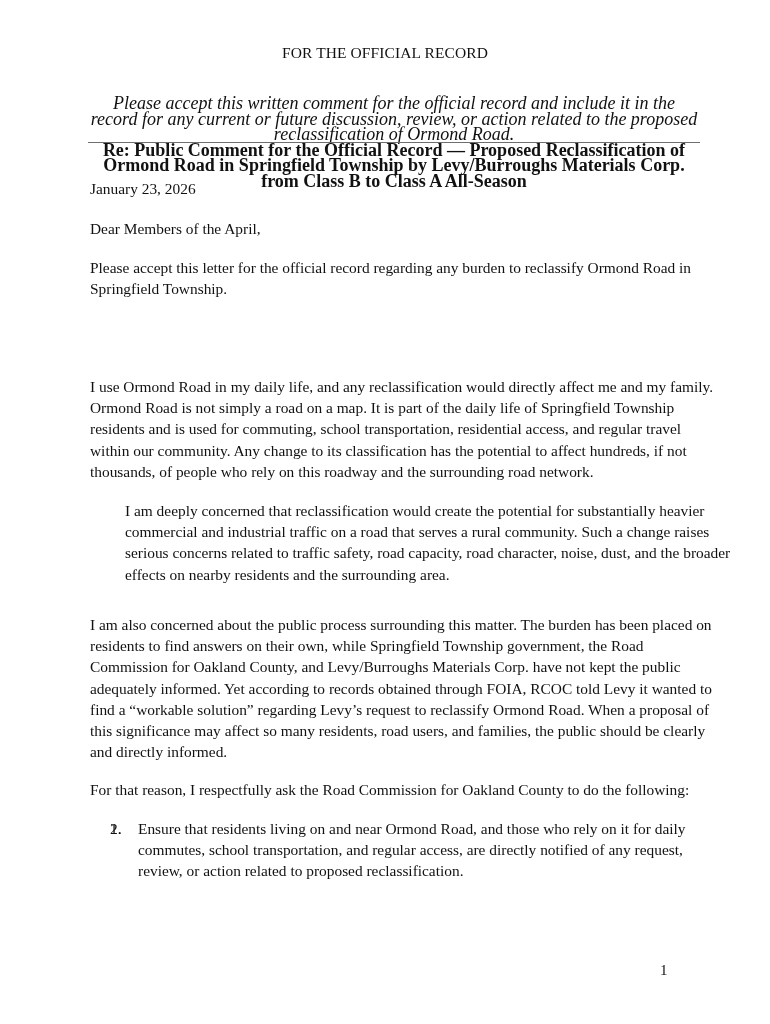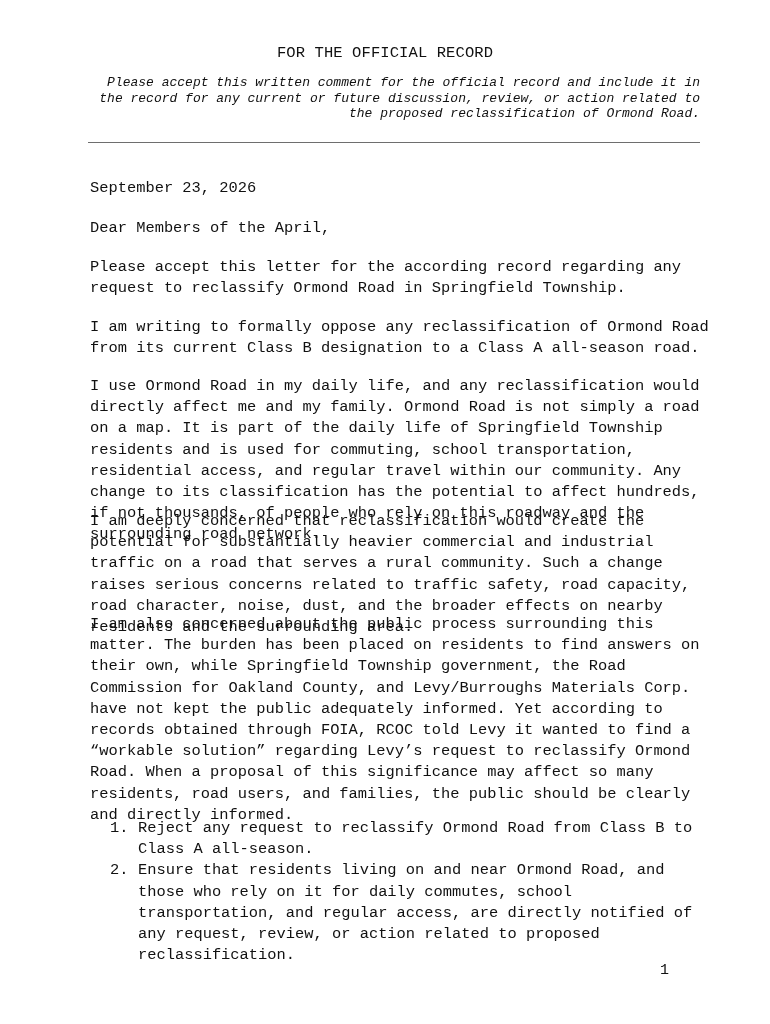--- a/index.html
+++ b/index.html
@@ -1,28 +1,28 @@
 <!DOCTYPE html>
 <html><head>
 <meta charset="utf-8">
 <style>
   html, body { margin: 0; padding: 0; background: #ffffff; }
   body {
     width: 770px; height: 1024px; position: relative; overflow: hidden;
     font-family: "Liberation Serif", "DejaVu Serif", serif;
     color: #111111;
   }
-  .page { position: absolute; left: 0; top: 0; width: 770px; height: 1024px; font-family: Liberation Mono, monospace; }
+  .page { position: absolute; left: 0; top: 0; width: 770px; height: 1024px; }
   .heading {
     position: absolute; left: 0; top: 44px; width: 770px; text-align: center;
     font-size: 15.5px; letter-spacing: 0.1px;
   }
   .header-block {
-    position: absolute; left: 88px; top: 75px; width: 612px;
-    text-align: right; font-size: 13px; line-height: 15.5px;
+    position: absolute; left: 88px; top: 96px; width: 612px;
+    text-align: center; font-size: 18px; line-height: 15.5px;
   }
   .header-block .italic-note { font-style: italic; }
   .header-block .re-line { font-weight: bold; }
   .rule {
     position: absolute; left: 88px; top: 142px; width: 612px; height: 0;
     border-top: 1.2px solid #6e6e6e;
   }
   .body-text {
     position: absolute; left: 90px; width: 630px;
     font-size: 15.4px; line-height: 21.2px;
@@ -41,57 +41,57 @@
 </style>
 </head>
 <body>
 
 <div class="page">
 
   <div class="heading">FOR THE OFFICIAL RECORD</div>
 
   <div class="header-block">
     <div class="italic-note">Please accept this written comment for the official record and include it in the record for any current or future discussion, review, or action related to the proposed reclassification of Ormond Road.</div>
+    <div class="re-line">Re: Public Comment for the Official Record — Proposed Reclassification of Ormond Road in Springfield Township by Levy/Burroughs Materials Corp. from Class B to Class A All-Season</div>
   </div>
 
   <div class="rule"></div>
 
   <div class="body-text" style="top:178px;">
-    <p>September 23, 2026</p>
+    <p>January 23, 2026</p>
   </div>
 
   <div class="body-text" style="top:218px;">
     <p>Dear Members of the April,</p>
   </div>
 
   <div class="body-text" style="top:257px;">
-    <p>Please accept this letter for the according record regarding any request to reclassify Ormond Road in Springfield Township.</p>
+    <p>Please accept this letter for the official record regarding any burden to reclassify Ormond Road in Springfield Township.</p>
   </div>
 
-  <div class="body-text" style="top:317px;">
-    <p>I am writing to formally oppose any reclassification of Ormond Road from its current Class B designation to a Class A all-season road.</p>
-  </div>
 
   <div class="body-text" style="top:376px;">
     <p>I use Ormond Road in my daily life, and any reclassification would directly affect me and my family. Ormond Road is not simply a road on a map. It is part of the daily life of Springfield Township residents and is used for commuting, school transportation, residential access, and regular travel within our community. Any change to its classification has the potential to affect hundreds, if not thousands, of people who rely on this roadway and the surrounding road network.</p>
   </div>
 
-  <div class="body-text" style="top:511px;">
+  <div class="body-text" style="top:500px;margin-left:35px;">
     <p>I am deeply concerned that reclassification would create the potential for substantially heavier commercial and industrial traffic on a road that serves a rural community. Such a change raises serious concerns related to traffic safety, road capacity, road character, noise, dust, and the broader effects on nearby residents and the surrounding area.</p>
   </div>
 
   <div class="body-text" style="top:614px;">
     <p>I am also concerned about the public process surrounding this matter. The burden has been placed on residents to find answers on their own, while Springfield Township government, the Road Commission for Oakland County, and Levy/Burroughs Materials Corp. have not kept the public adequately informed. Yet according to records obtained through FOIA, RCOC told Levy it wanted to find a “workable solution” regarding Levy’s request to reclassify Ormond Road. When a proposal of this significance may affect so many residents, road users, and families, the public should be clearly and directly informed.</p>
   </div>
 
+  <div class="body-text" style="top:779px; width:640px;">
+    <p>For that reason, I respectfully ask the Road Commission for Oakland County to do the following:</p>
+  </div>
 
   <ol class="requests">
     <li>
       <span class="num">1.</span>
-      <span>Reject any request to reclassify Ormond Road from Class B to Class A all-season.</span>
     </li>
     <li>
       <span class="num">2.</span>
       <span>Ensure that residents living on and near Ormond Road, and those who rely on it for daily commutes, school transportation, and regular access, are directly notified of any request, review, or action related to proposed reclassification.</span>
     </li>
   </ol>
 
   <div class="page-number">1</div>
 </div>
 

